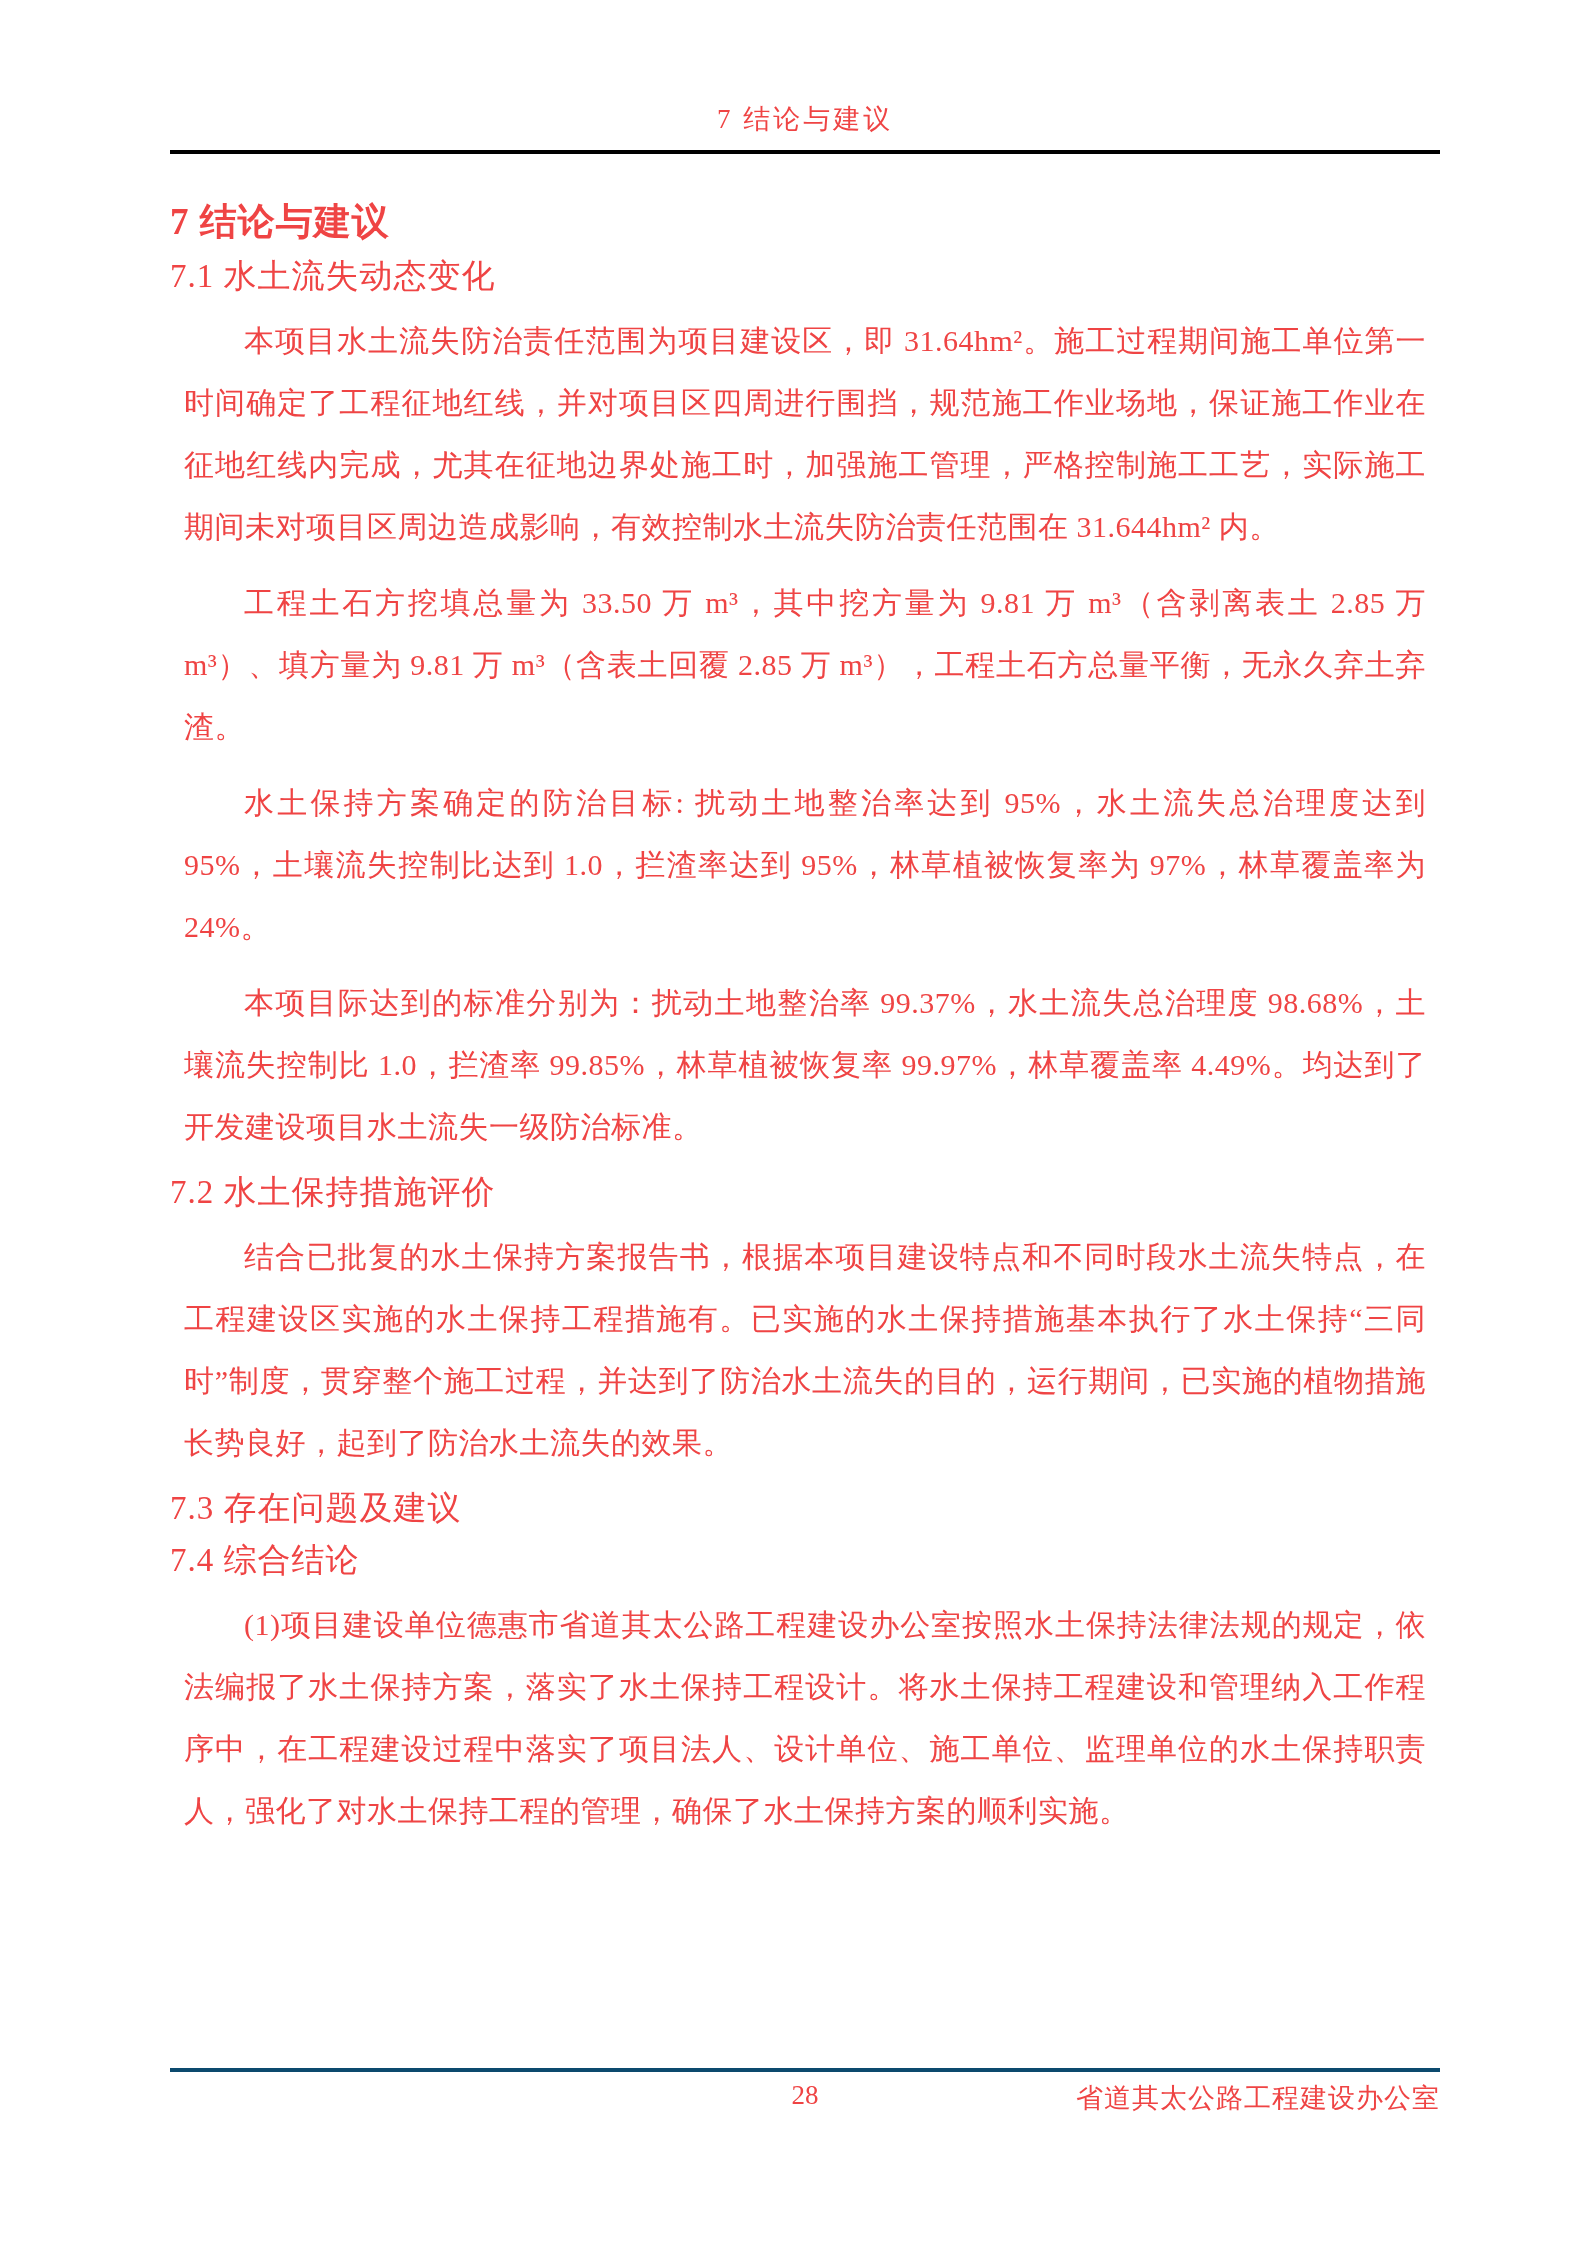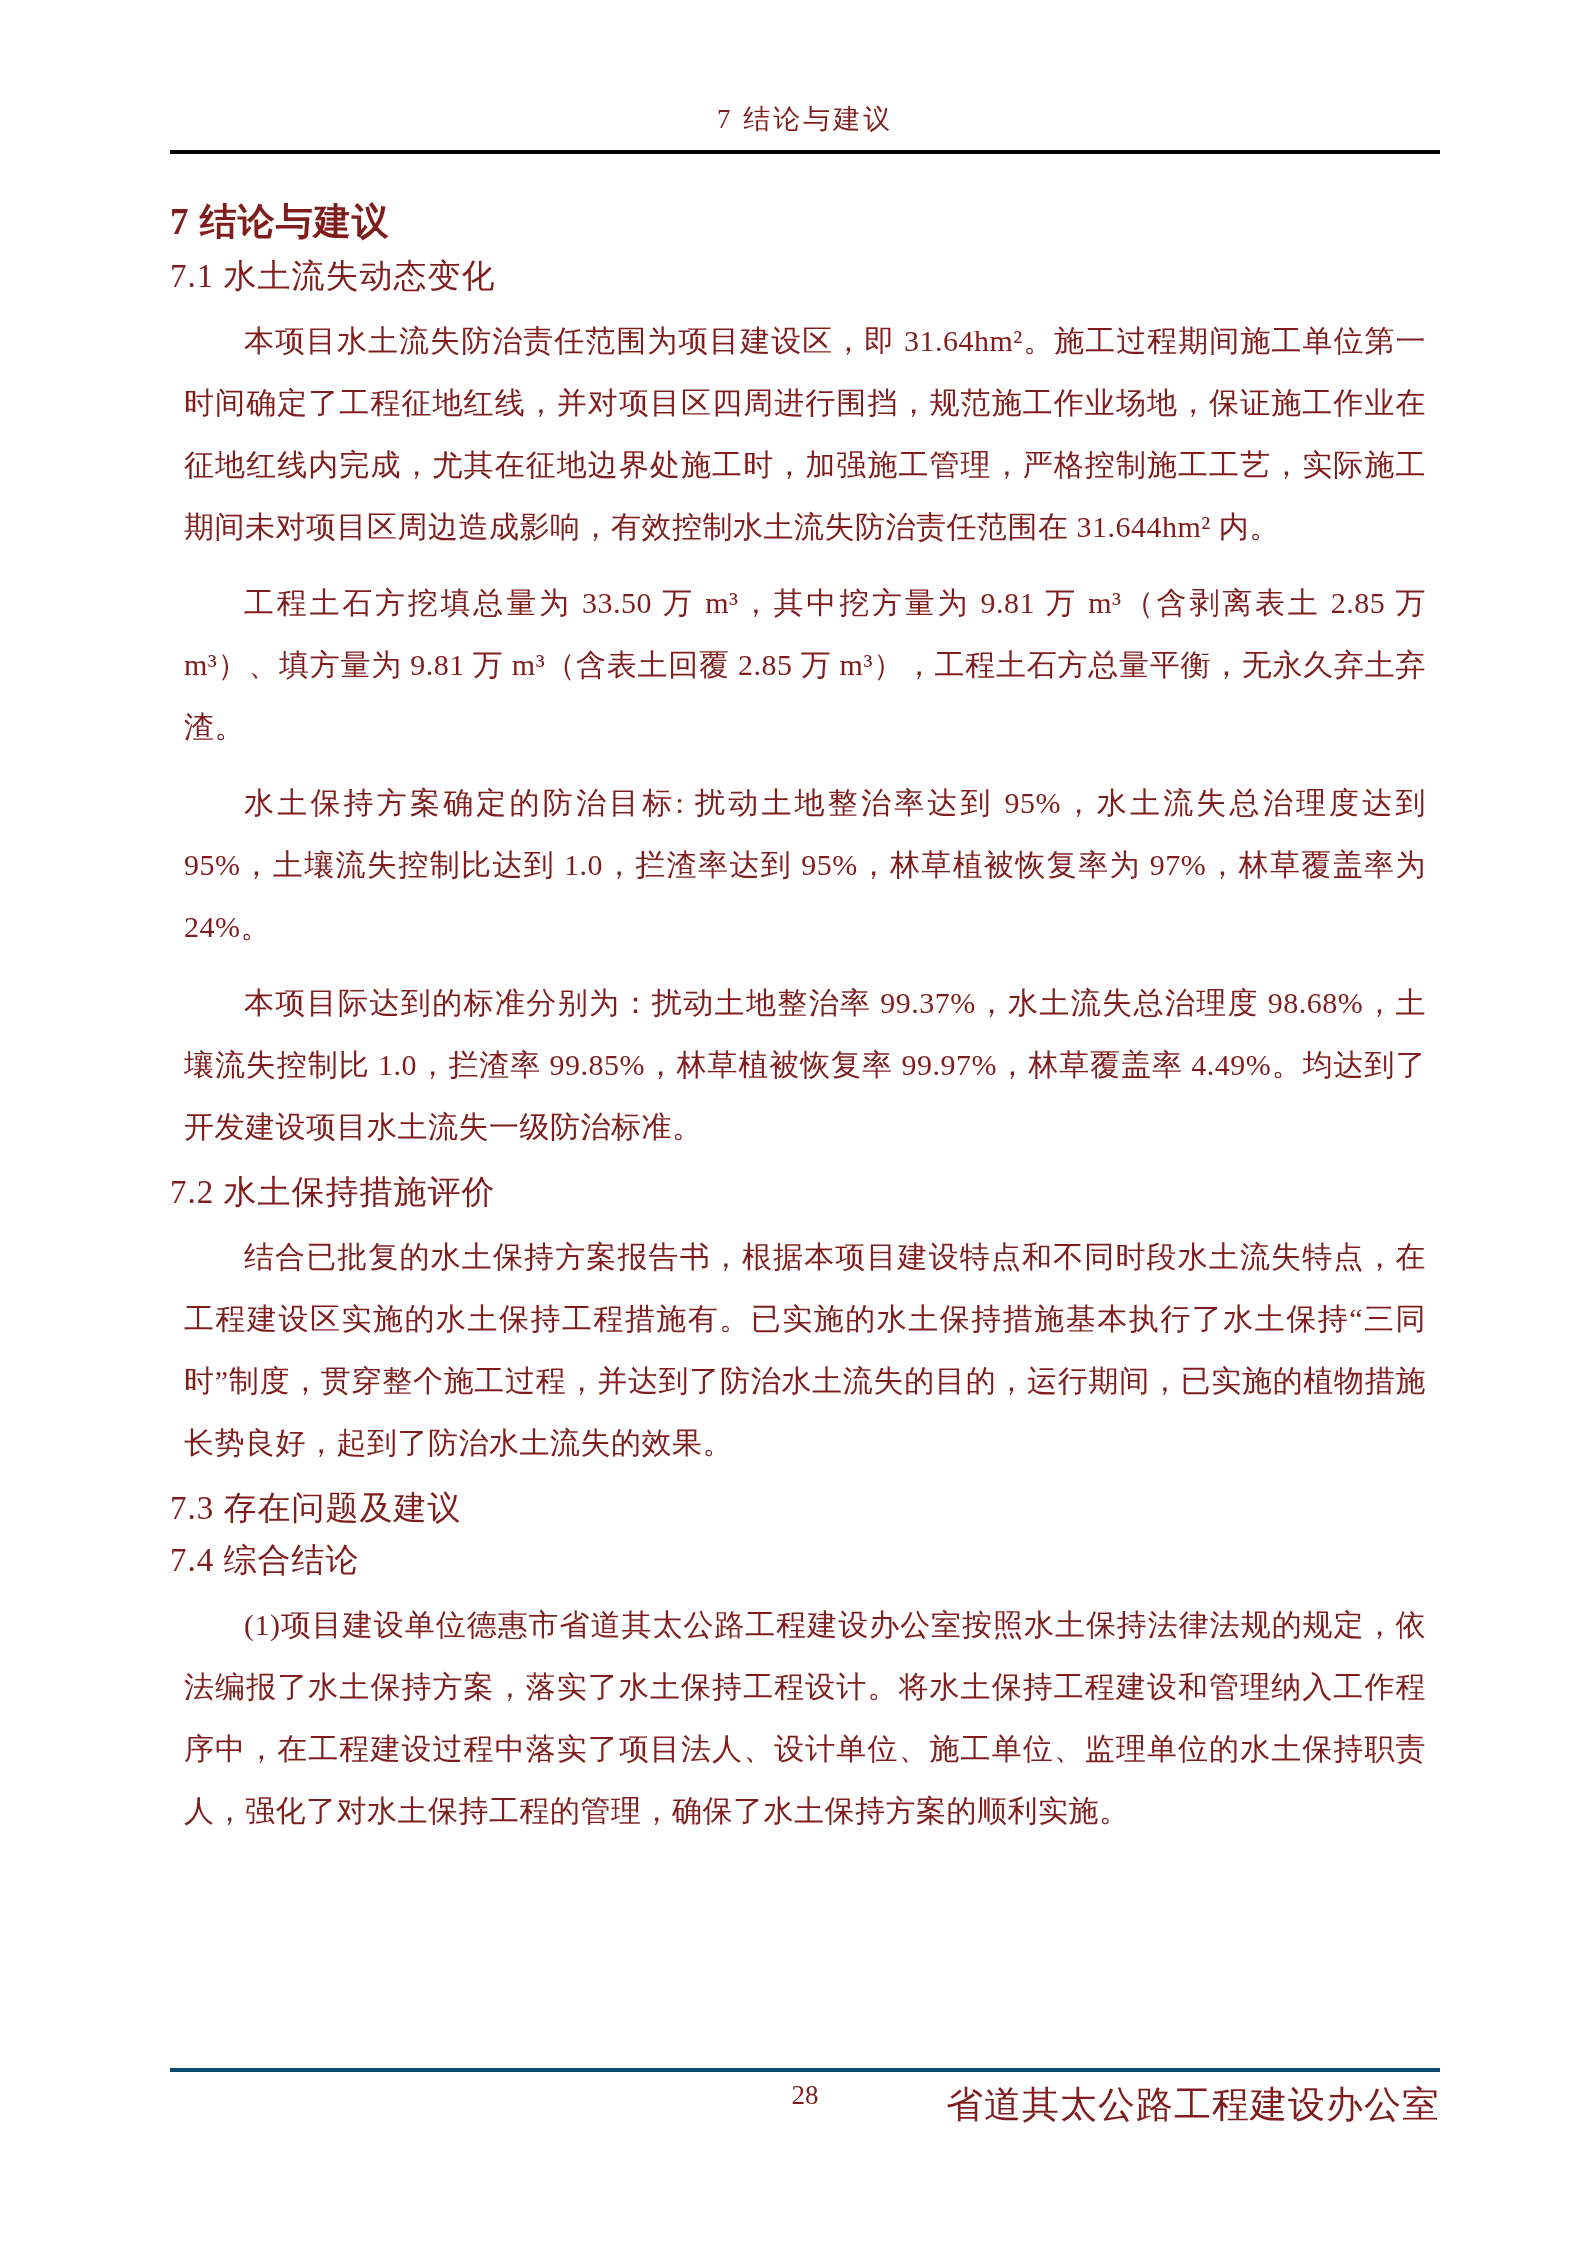--- a/index.html
+++ b/index.html
@@ -5,21 +5,21 @@
   html, body {
     margin: 0;
     padding: 0;
     background: #ffffff;
   }
   .page {
     position: relative;
     width: 1587px;
     height: 2245px;
     background: #ffffff;
-    color: #7f1d1d;
+    color: #ef4444;
     box-sizing: border-box;
     padding: 102px 147px 8px 170px;
     font-family: "Liberation Serif", "DejaVu Serif", serif;
     overflow: hidden;
   }
   .page-header {
     text-align: center;
     font-size: 27px;
     line-height: 34px;
     letter-spacing: 3px;
@@ -60,21 +60,21 @@
     position: absolute;
     left: 50%;
     transform: translateX(-50%);
     top: 8px;
     font-size: 27px;
   }
   .footer-org {
     position: absolute;
     right: 0;
     top: 8px;
-    font-size: 37px;
+    font-size: 27px;
     letter-spacing: 1px;
   }
 </style>
 </head>
 <body>
 
 <div class="page">
 
   <div class="page-header">7 结论与建议</div>
 

